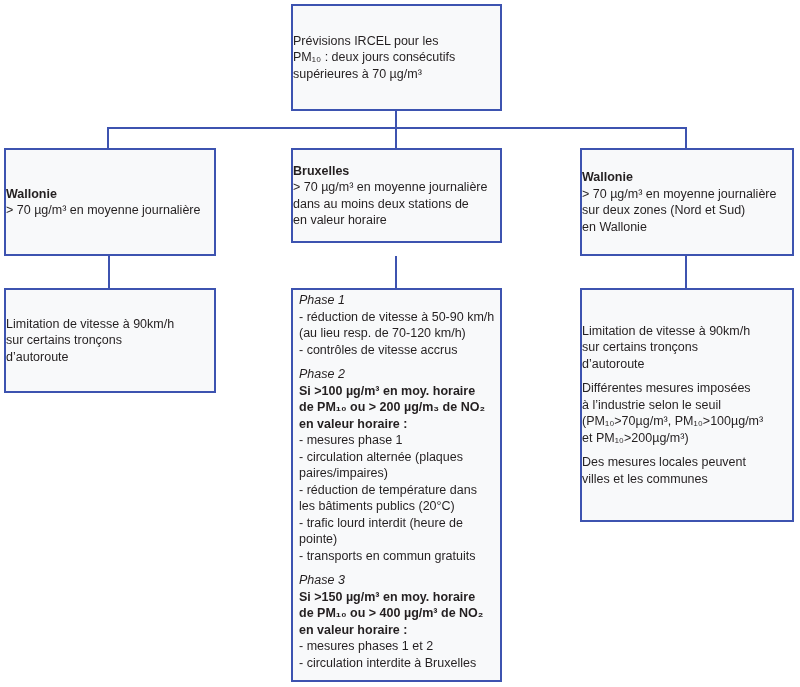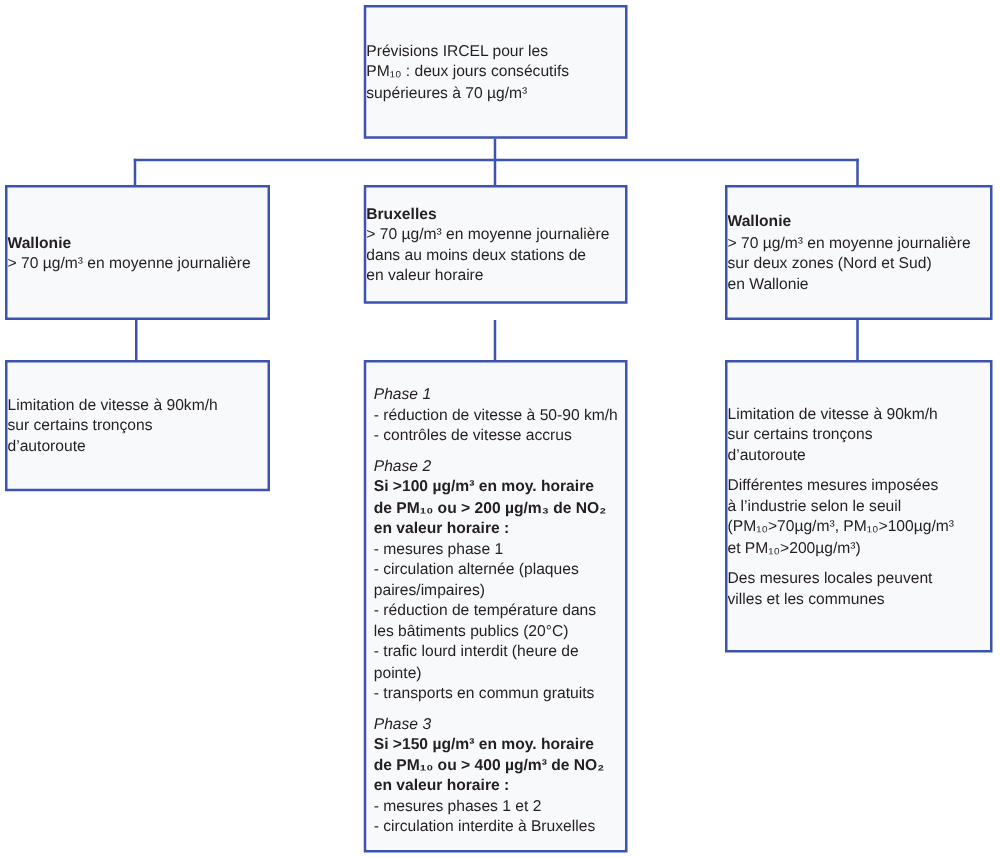--- a/index.html
+++ b/index.html
@@ -20,21 +20,21 @@
   .box {
     position: absolute;
     background: var(--fill);
     border: 2px solid var(--border);
     box-sizing: border-box;
     display: flex;
     flex-direction: column;
     justify-content: center;
     overflow: hidden;
   }
-  .box.top-align { justify-content: flex-start; padding-top: 17px; }
+  .box.top-align { justify-content: flex-start; padding-top: 2px; }
   .line {
     white-space: nowrap;
     font-size: 12.5px;
     line-height: 16.5px;
     color: var(--text);
   }
   .center .line { text-align: left; }
   .left .line { text-align: left; padding-left: 6px; }
   .line.bold { font-weight: 700; }
   .line.italic { font-style: italic; }
@@ -82,20 +82,21 @@
   <div class="connector" style="left:685px; top:256px; width:2px; height:32px;"></div>
 
   <div class="box center" style="left:4px; top:288px; width:212px; height:105px;">
       <div class="line">Limitation de vitesse à 90km/h</div>
       <div class="line">sur certains tronçons</div>
       <div class="line">d’autoroute</div>
     </div>
   <div class="box left top-align" style="left:291px; top:288px; width:211px; height:394px;">
       <div class="line italic">Phase 1</div>
       <div class="line">- réduction de vitesse à 50-90 km/h</div>
+      <div class="line">(au lieu resp. de 70-120 km/h)</div>
       <div class="line">- contrôles de vitesse accrus</div>
       <div class="line gap"></div>
       <div class="line italic">Phase 2</div>
       <div class="line bold">Si &gt;100 µg/m³ en moy. horaire</div>
       <div class="line bold">de PM₁₀ ou &gt; 200 µg/m₃ de NO₂</div>
       <div class="line bold">en valeur horaire :</div>
       <div class="line">- mesures phase 1</div>
       <div class="line">- circulation alternée (plaques</div>
       <div class="line">paires/impaires)</div>
       <div class="line">- réduction de température dans</div>

